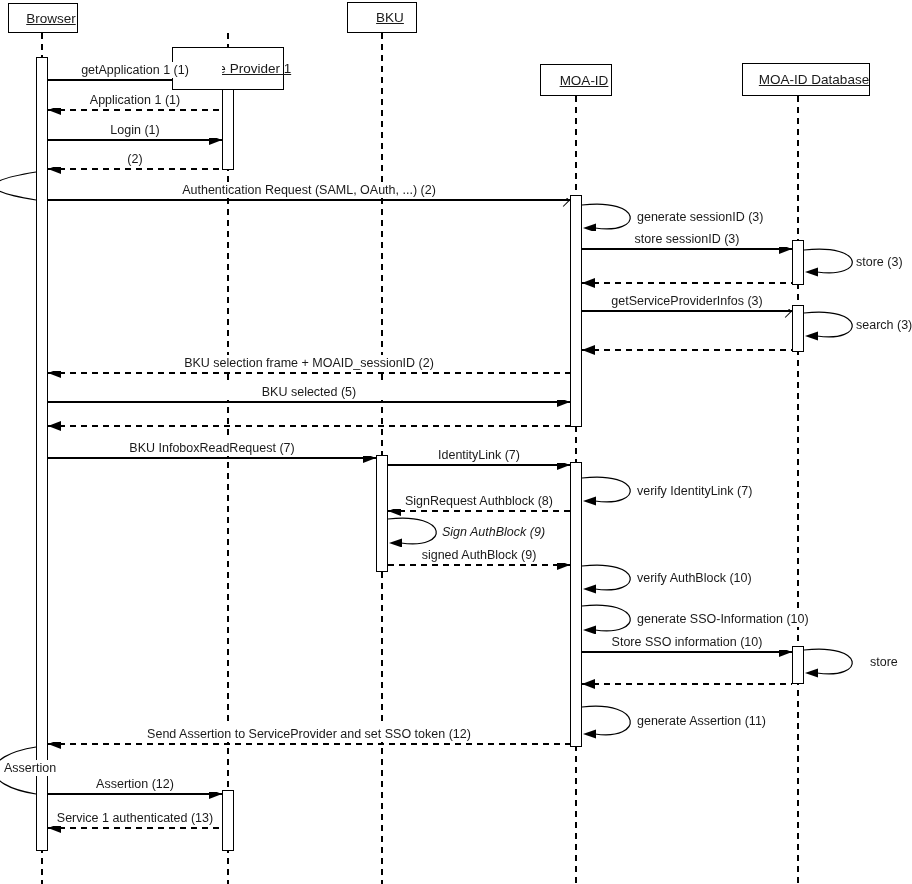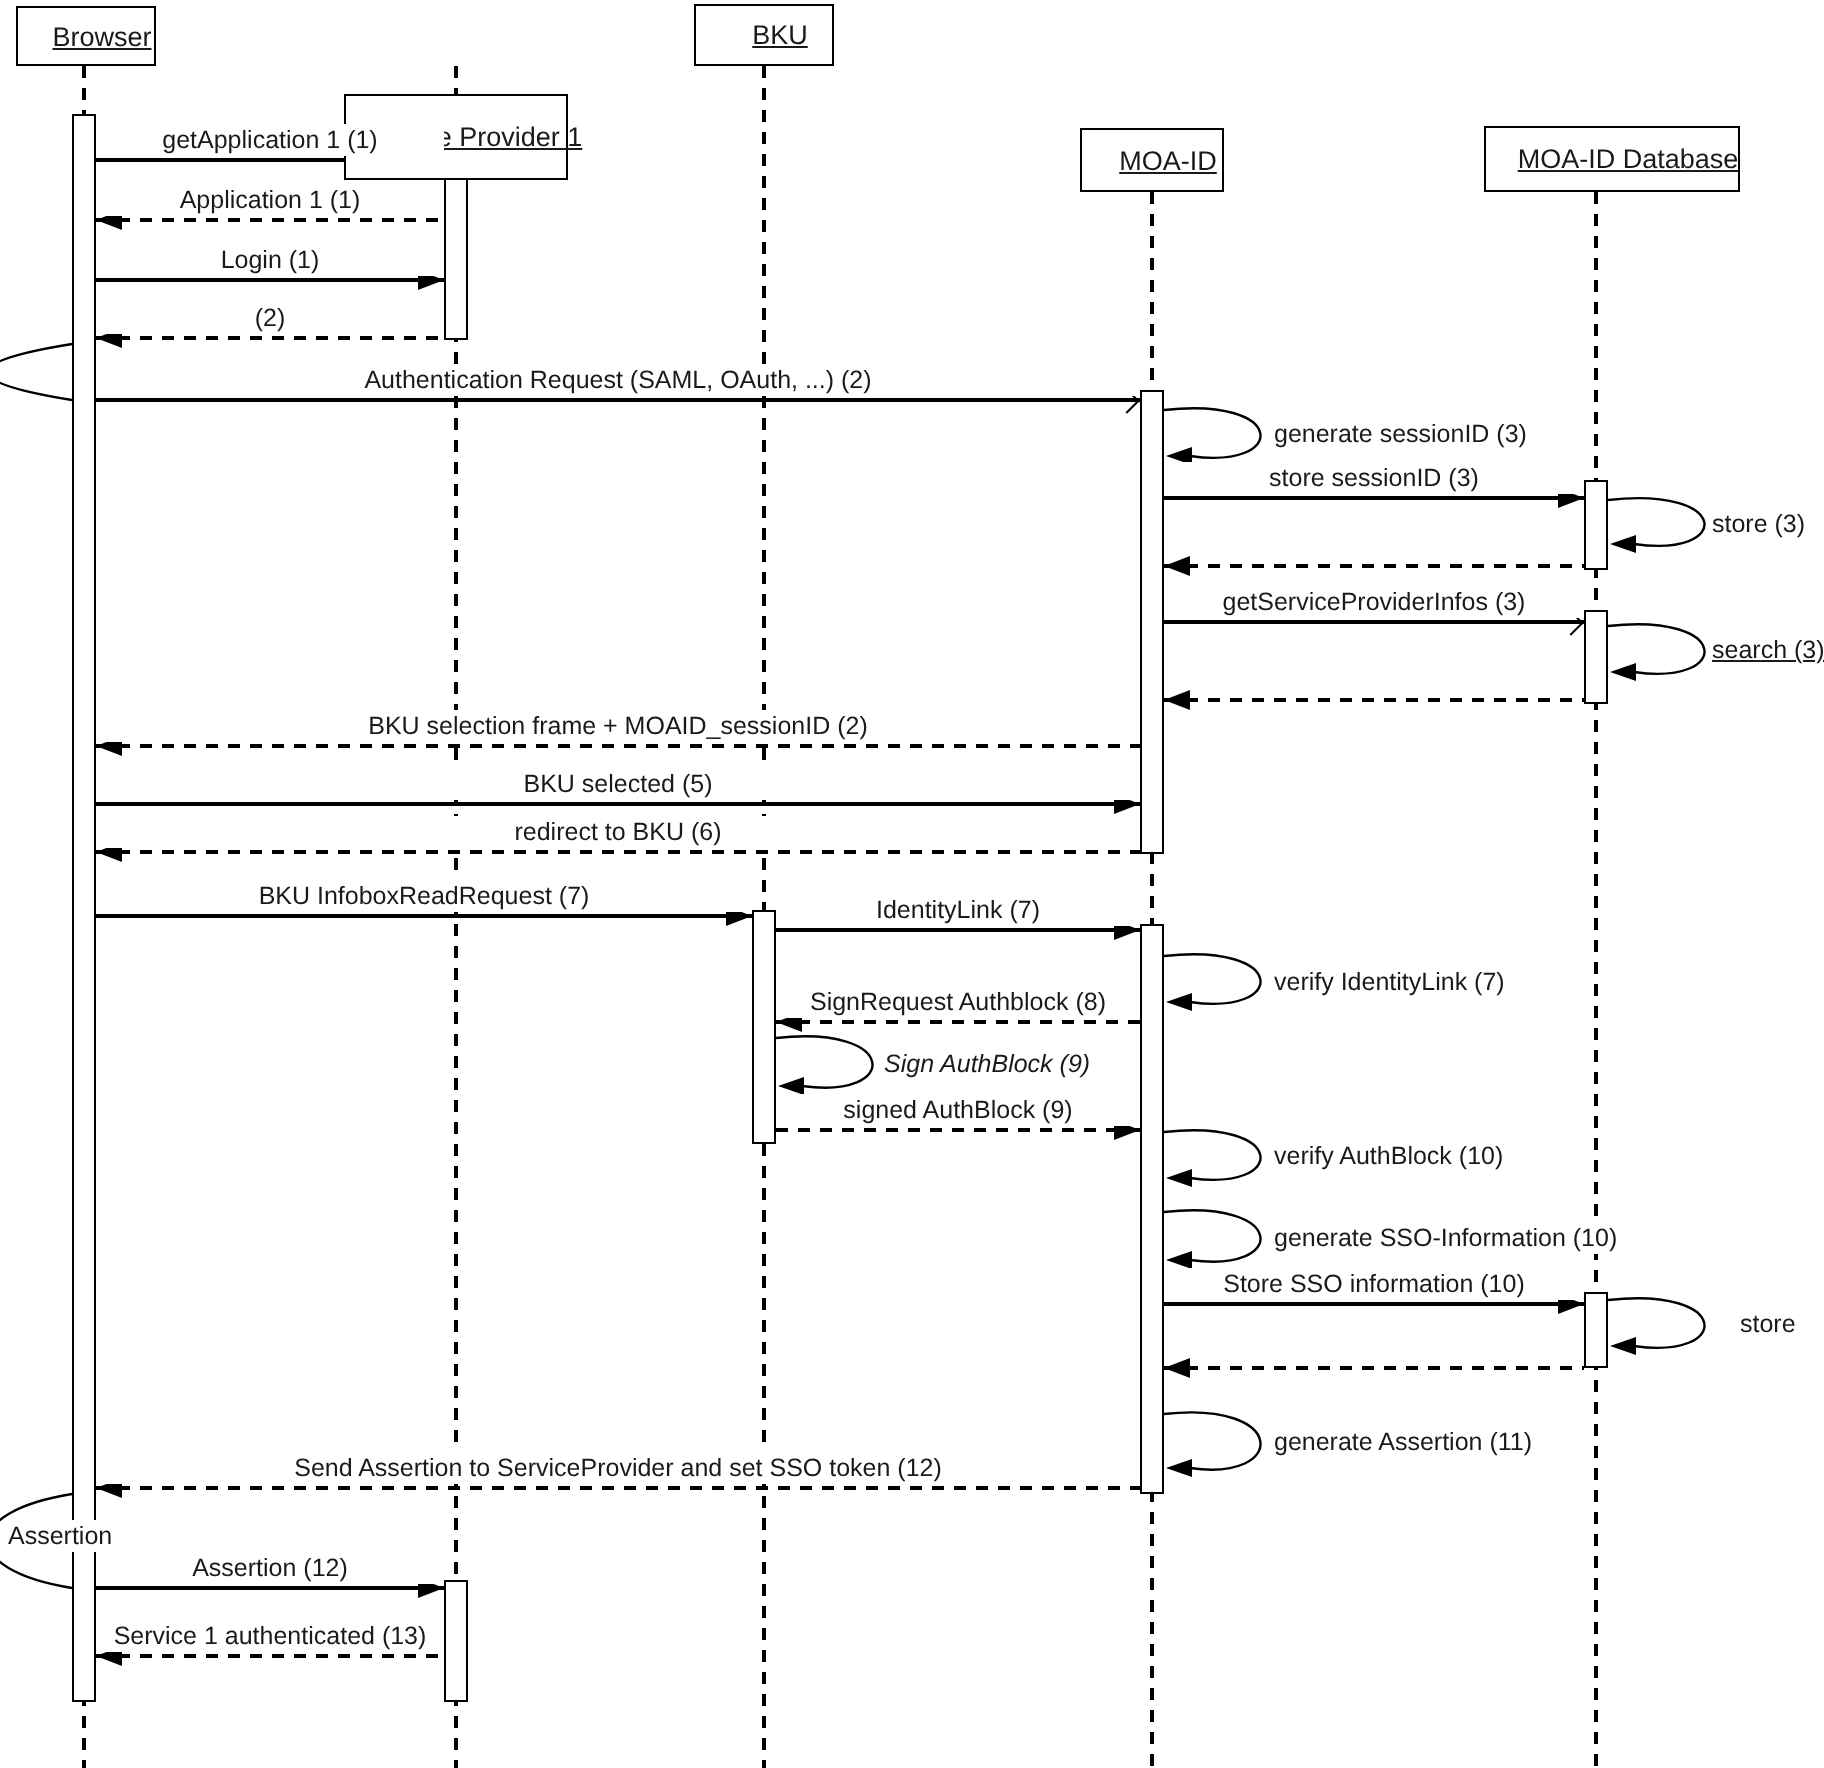--- a/index.html
+++ b/index.html
@@ -107,21 +107,21 @@
       <polygon points="583,630 596,625.5 596,634.5" fill="#000000"></polygon>
       <path d="M 804 650 C 866 643, 866 680, 817 673" fill="none" stroke="#000000" stroke-width="1.2"></path>
       <polygon points="805,673 818,668.5 818,677.5" fill="#000000"></polygon>
       <path d="M 582 707 C 644 700, 644 741, 595 734" fill="none" stroke="#000000" stroke-width="1.2"></path>
       <polygon points="583,734 596,729.5 596,738.5" fill="#000000"></polygon>
       <path d="M 36 172 C -20 181, -20 191, 36 200" fill="none" stroke="#000000" stroke-width="1.2"></path>
       <path d="M 36 747 C -20 756, -20 785, 36 794" fill="none" stroke="#000000" stroke-width="1.2"></path>
     </svg>
     <div class="loop-label" style="position: absolute; left: 637px; top: 209px;">generate sessionID  (3)</div>
     <div class="loop-label" style="position: absolute; left: 856px; top: 254px; text-align: right;">store (3)</div>
-    <div class="loop-label" style="position: absolute; left: 856px; top: 317px; text-decoration: underline;">search (3)</div>
+    <div class="loop-label" style="position: absolute; left: 856px; top: 317px;">search (3)</div>
     <div class="loop-label" style="position: absolute; left: 637px; top: 483px;">verify IdentityLink (7)</div>
     <div class="loop-label" style="position: absolute; left: 442px; top: 524px; font-style: italic;">Sign AuthBlock (9)</div>
     <div class="loop-label" style="position: absolute; left: 637px; top: 570px;">verify AuthBlock (10)</div>
     <div class="loop-label" style="position: absolute; left: 637px; top: 611px;">generate SSO-Information (10)</div>
     <div class="loop-label" style="position: absolute; left: 870px; top: 654px;">store</div>
     <div class="loop-label" style="position: absolute; left: 637px; top: 713px;">generate Assertion (11)</div>
     <div class="loop-label" style="position: absolute; left: 4px; top: 760px;">Assertion</div>
     <div class="msg-line" style="position: absolute; left: 48px; top: 79.4px; width: 174px; height: 1.3px; background: rgb(0, 0, 0);"></div>
     <div class="arrow" style="position: absolute; top: 75px; border-top: 5px solid transparent; border-bottom: 5px solid transparent; left: 209px; border-left: 13px solid rgb(0, 0, 0);"></div>
     <div class="msg-label" style="position: absolute; left: 48px; top: 62px; width: 174px;">getApplication 1 (1)</div>
@@ -148,21 +148,20 @@
     <div class="msg-line" style="position: absolute; left: 582px; top: 349.4px; width: 210px; height: 1.3px; background: repeating-linear-gradient(90deg, rgb(0, 0, 0) 0px, rgb(0, 0, 0) 6px, transparent 6px, transparent 11px);"></div>
     <div class="arrow" style="position: absolute; top: 345px; border-top: 5px solid transparent; border-bottom: 5px solid transparent; left: 582px; border-right: 13px solid rgb(0, 0, 0);"></div>
     <div class="msg-line" style="position: absolute; left: 48px; top: 372.4px; width: 522px; height: 1.3px; background: repeating-linear-gradient(90deg, rgb(0, 0, 0) 0px, rgb(0, 0, 0) 6px, transparent 6px, transparent 11px);"></div>
     <div class="arrow" style="position: absolute; top: 368px; border-top: 5px solid transparent; border-bottom: 5px solid transparent; left: 48px; border-right: 13px solid rgb(0, 0, 0);"></div>
     <div class="msg-label" style="position: absolute; left: 48px; top: 355px; width: 522px;">BKU selection frame + MOAID_sessionID (2)</div>
     <div class="msg-line" style="position: absolute; left: 48px; top: 401.4px; width: 522px; height: 1.3px; background: rgb(0, 0, 0);"></div>
     <div class="arrow" style="position: absolute; top: 397px; border-top: 5px solid transparent; border-bottom: 5px solid transparent; left: 557px; border-left: 13px solid rgb(0, 0, 0);"></div>
     <div class="msg-label" style="position: absolute; left: 48px; top: 384px; width: 522px;">BKU selected (5)</div>
     <div class="msg-line" style="position: absolute; left: 48px; top: 425.4px; width: 522px; height: 1.3px; background: repeating-linear-gradient(90deg, rgb(0, 0, 0) 0px, rgb(0, 0, 0) 6px, transparent 6px, transparent 11px);"></div>
     <div class="arrow" style="position: absolute; top: 421px; border-top: 5px solid transparent; border-bottom: 5px solid transparent; left: 48px; border-right: 13px solid rgb(0, 0, 0);"></div>
-    <div class="msg-label" style="position: absolute; left: 48px; top: 408px; width: 522px;">redirect to BKU (6)</div>
     <div class="msg-line" style="position: absolute; left: 48px; top: 457.4px; width: 328px; height: 1.3px; background: rgb(0, 0, 0);"></div>
     <div class="arrow" style="position: absolute; top: 453px; border-top: 5px solid transparent; border-bottom: 5px solid transparent; left: 363px; border-left: 13px solid rgb(0, 0, 0);"></div>
     <div class="msg-label" style="position: absolute; left: 48px; top: 440px; width: 328px;">BKU InfoboxReadRequest (7)</div>
     <div class="msg-line" style="position: absolute; left: 388px; top: 464.4px; width: 182px; height: 1.3px; background: rgb(0, 0, 0);"></div>
     <div class="arrow" style="position: absolute; top: 460px; border-top: 5px solid transparent; border-bottom: 5px solid transparent; left: 557px; border-left: 13px solid rgb(0, 0, 0);"></div>
     <div class="msg-label" style="position: absolute; left: 388px; top: 447px; width: 182px;">IdentityLink (7)</div>
     <div class="msg-line" style="position: absolute; left: 388px; top: 510.4px; width: 182px; height: 1.3px; background: repeating-linear-gradient(90deg, rgb(0, 0, 0) 0px, rgb(0, 0, 0) 6px, transparent 6px, transparent 11px);"></div>
     <div class="arrow" style="position: absolute; top: 506px; border-top: 5px solid transparent; border-bottom: 5px solid transparent; left: 388px; border-right: 13px solid rgb(0, 0, 0);"></div>
     <div class="msg-label" style="position: absolute; left: 388px; top: 493px; width: 182px;">SignRequest Authblock (8)</div>
     <div class="msg-line" style="position: absolute; left: 388px; top: 564.4px; width: 182px; height: 1.3px; background: repeating-linear-gradient(90deg, rgb(0, 0, 0) 0px, rgb(0, 0, 0) 6px, transparent 6px, transparent 11px);"></div>

